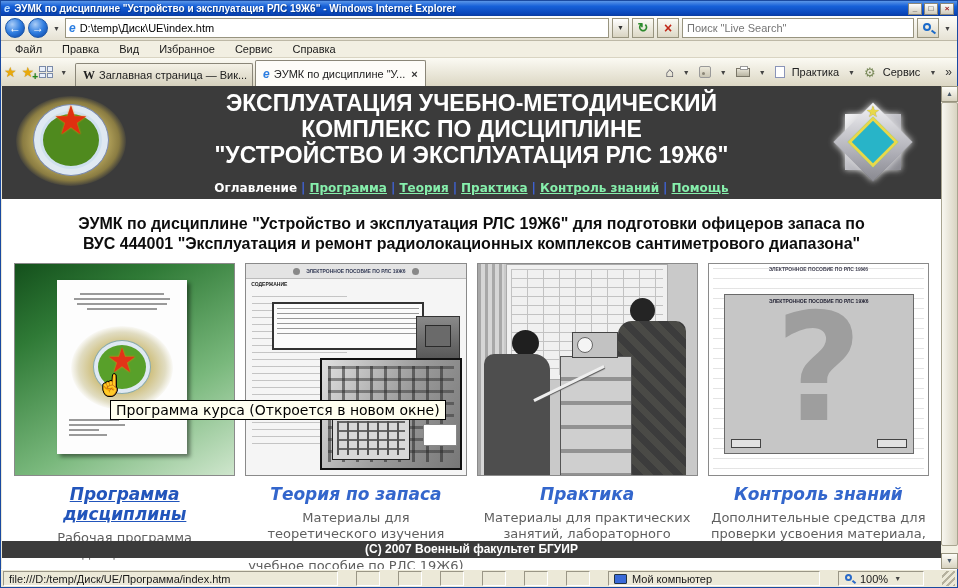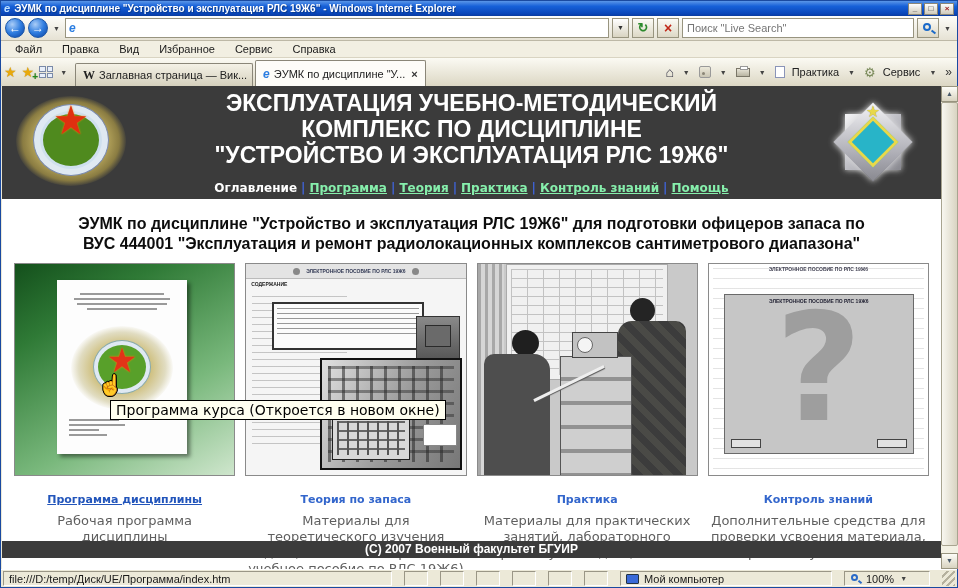--- a/index.html
+++ b/index.html
@@ -92,21 +92,21 @@
   .badge-sq { position:absolute; left:24px; top:20px; width:56px; height:56px; background:linear-gradient(135deg,#f4f4f6,#a8a8b0 70%,#88888f); box-shadow:0 0 6px #ddd; }
   .badge-sq.rot { transform:rotate(45deg); }
   .badge-core { position:absolute; left:34px; top:30px; width:36px; height:36px; transform:rotate(45deg); background:#28b4c8; border:3px solid #e8d84a; }
   .badge-star { position:absolute; left:0; top:8px; width:100%; text-align:center; font-size:16px; color:#e8d84a; text-shadow:0 0 1px #886; }
 
   .intro { position:absolute; top:113px; left:0; width:100%; text-align:center; padding-top:15px; font-size:16px; line-height:20px; font-weight:bold; color:#0d0d0d; }
 
   .panels { position:absolute; top:177px; left:12px; width:915px; height:275px; display:grid; grid-template-columns:repeat(4,1fr); gap:10px; }
   .panel { text-align:center; position:relative; }
   .panel-img { height:213px; border:1px solid #8a8a8a; position:relative; overflow:hidden; cursor:pointer; }
-  .panel-link { display:inline-block; margin-top:17px; font-family:"DejaVu Sans",sans-serif; font-size:11px; font-weight:bold; color:#3366cc; cursor:pointer; }
+  .panel-link { display:inline-block; margin-top:8px; font-family:"DejaVu Sans",sans-serif; font-size:17px; font-weight:bold; color:#3366cc; cursor:pointer;font-style:italic; }
   .panel-link.u { text-decoration:underline; color:#2255bb; }
   .panel-desc { margin-top:6px; font-family:"DejaVu Sans",sans-serif; font-size:13px; color:#5f5f5f; line-height:16px; padding:0 2px; }
 
   
   .p1 { background:linear-gradient(150deg,#14501c 0%,#2f7a36 25%,#79b87c 65%,#cfe6cd 100%); }
   .p1 .page { position:absolute; left:42px; top:16px; width:130px; height:174px; background:#fdfdfd; box-shadow:3px 3px 4px rgba(0,0,0,0.45); }
   .tl { height:2px; background:#9a9a9a; margin:3px auto; }
   .mini-emblem { position:absolute; left:14px; top:46px; width:102px; height:84px; border-radius:50%;
     background:radial-gradient(ellipse at center,#ded070 0%,#cfc080 40%,rgba(190,180,120,0.45) 60%,rgba(0,0,0,0) 72%); }
   .mini-ring { position:absolute; left:22px; top:14px; width:58px; height:54px; border-radius:50%; background:#dfe9f2; border:1px solid #8aa; }
@@ -178,21 +178,21 @@
   
   .vscroll { position:absolute; top:85px; left:940px; width:17px; height:483px; background:#f3f1e4; }
   .sc-btn { position:absolute; left:0; width:17px; height:16px; background:linear-gradient(#fdfdf8,#d8d3c0);
     border:1px solid #98947f; font-size:7px; text-align:center; line-height:14px; color:#4a5a6a; }
   .sc-btn.up { top:0; } .sc-btn.down { bottom:0; }
   .sc-thumb { position:absolute; left:0; top:16px; width:17px; height:444px;
     background:linear-gradient(90deg,#f8f7f0,#d9d4c2); border:1px solid #a8a490; border-radius:2px; }
 
   
   .statusbar { position:absolute; left:0; top:568px; width:956px; height:18px; background:#ece9d8; border-top:1px solid #fff;
-    display:flex; align-items:stretch; gap:12px; padding:1px 2px; font-size:11px; color:#1a1a1a; }
+    display:flex; align-items:stretch; gap:18px; padding:1px 2px; font-size:11px; color:#1a1a1a; }
   .sb-pane { border:1px solid; border-color:#9a9686 #fff #fff #9a9686; display:flex; align-items:center; padding:0 5px; white-space:nowrap; overflow:hidden; }
   .sb-url { flex:1; }
   .sb-empty { width:24px; flex:0 0 auto; }
   .sb-zone { width:212px; flex:0 0 auto; gap:5px; }
   .comp-icon { width:13px; height:10px; background:#3a6ad8; border:1px solid #234; border-radius:1px; flex:0 0 auto; }
   .sb-zoom { width:86px; flex:0 0 auto; gap:4px; }
   .zoom-mag { position:relative; width:12px; height:12px; flex:0 0 auto; }
   .zoom-mag b { position:absolute; left:1px; top:1px; width:7px; height:7px; border:2px solid #2a6ac8; border-radius:50%; }
   .zoom-mag i { position:absolute; left:8px; top:8px; width:4px; height:2px; background:#2a6ac8; transform:rotate(40deg); }
   .grip { width:13px; flex:0 0 auto; background:
@@ -212,20 +212,21 @@
       <span class="win-btn close">×</span>
     </span>
   </div>
 
   <div class="addr-row">
     <span class="nav-circle">←</span>
     <span class="nav-circle">→</span>
     <span class="small-drop">▼</span>
     <span class="addr-box">
       <span class="ie-mini">e</span>
+      <input readonly="" value="D:\temp\Диск\UE\index.htm" style="">
     </span>
     <span class="addr-dropbtn">▼</span>
     <span class="tool-sq"><span class="refresh-glyph">↻</span></span>
     <span class="tool-sq"><span class="stop-glyph">×</span></span>
     <span class="search-box">
       <input placeholder="Поиск &quot;Live Search&quot;" style="">
     </span>
     <span class="mag-btn">
       <span class="mag-circle"></span>
       <span class="mag-tail"></span>

